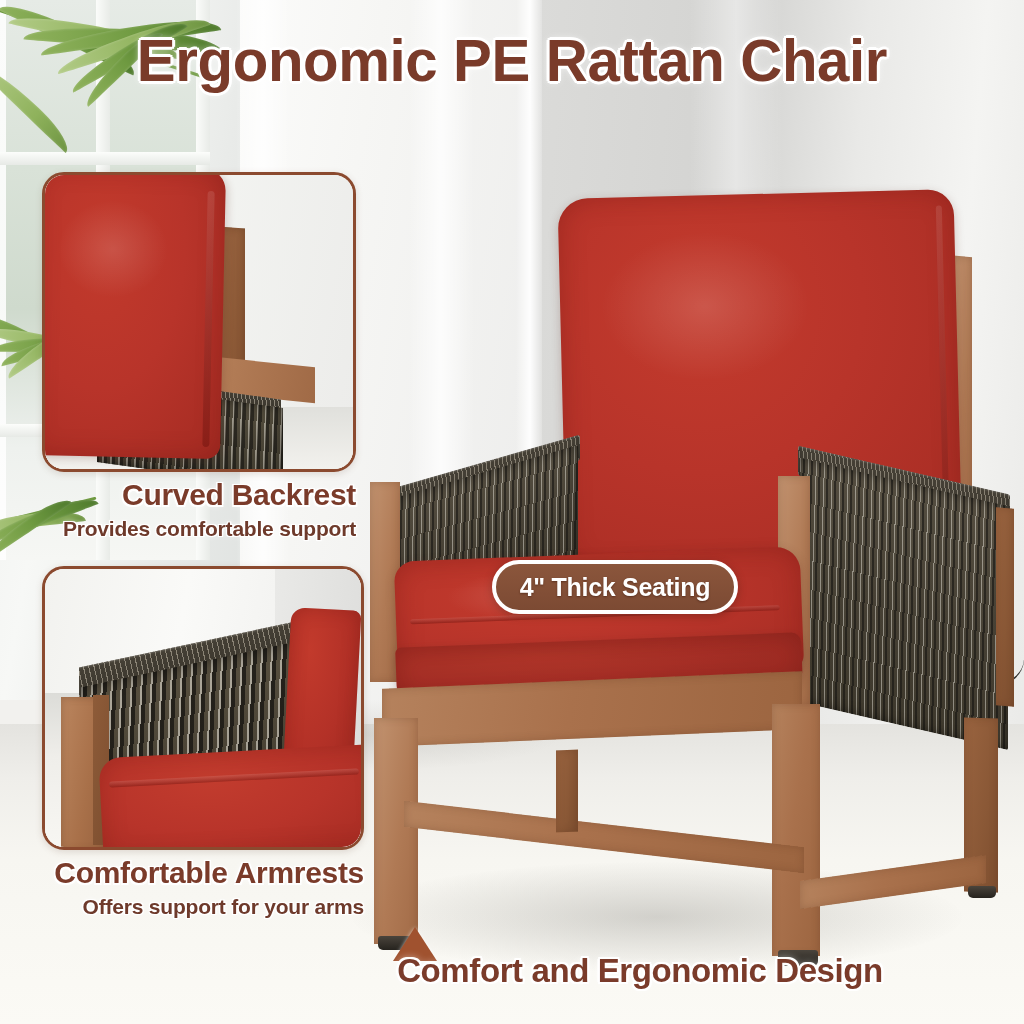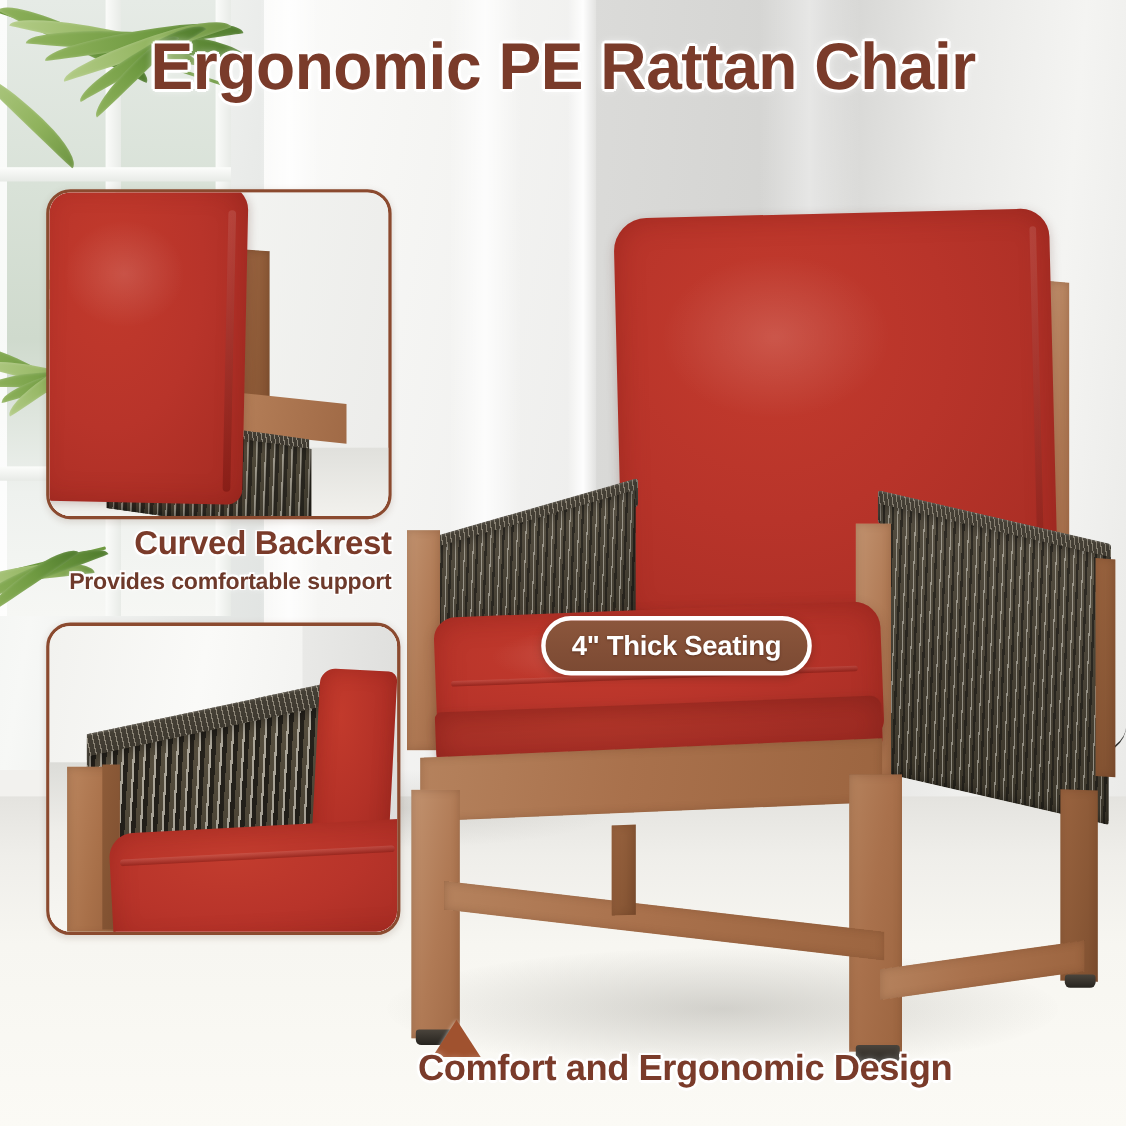--- a/index.html
+++ b/index.html
@@ -197,20 +197,21 @@
   #arrow-up {
     position: absolute; left: 393px; top: 927px;
     width: 0; height: 0;
     border-left: 22px solid transparent;
     border-right: 22px solid transparent;
     border-bottom: 34px solid #a0522f;
     filter: drop-shadow(0 1px 2px rgba(255,255,255,.8));
   }
   #bottom-caption {
     position: absolute; left: 380px; top: 952px; width: 520px;
+    text-align: center;
     font-size: 33px; font-weight: bold; color: #7a3b2a; letter-spacing: -.4px;
     text-shadow:
       -1.6px -1.6px 0 #fff, 1.6px -1.6px 0 #fff,
       -1.6px  1.6px 0 #fff, 1.6px  1.6px 0 #fff,
       -2.4px 0 0 #fff, 2.4px 0 0 #fff, 0 -2.4px 0 #fff, 0 2.4px 0 #fff,
       0 0 8px rgba(255,255,255,.95);
   }
 </style>
 </head>
 <body>
@@ -348,20 +349,24 @@
 
         <div style="position:absolute;left:16px;top:128px;width:44px;height:154px;background:linear-gradient(100deg,#bb865f,#a87049 60%,#99633f);box-shadow:inset 0 0 9px rgba(70,38,18,.3)"></div>
         <div style="position:absolute;left:48px;top:126px;width:16px;height:150px;background:linear-gradient(100deg,#8e5c39,#7d4e2f)"></div>
 
         <div style="position:absolute;right:4px;top:40px;width:70px;height:170px;border-radius:14px 8px 6px 16px;background:radial-gradient(ellipse at 30% 25%,#c23a2c,#b33127 55%,#a02a21);transform:rotate(3deg);box-shadow:inset 0 0 18px rgba(110,20,14,.3)"></div>
 
         <div style="position:absolute;left:56px;top:182px;width:280px;height:104px;border-radius:22px 14px 6px 6px;background:radial-gradient(ellipse at 40% 25%,#c23c2e,#b8342a 50%,#a42b22);transform:rotate(-3deg);box-shadow:inset 0 0 24px rgba(110,20,14,.3)"></div>
         <div style="position:absolute;left:64px;top:206px;width:250px;height:6px;background:linear-gradient(180deg,rgba(255,255,255,.12),rgba(120,22,16,.5));border-radius:4px;transform:rotate(-3deg)"></div>
       </div>
     </div>
+    <div class="callout-caption" style="top:290px">
+      <div class="cap-title">Comfortable Armrests</div>
+      <div class="cap-sub">Offers support for your arms</div>
+    </div>
   </div>
 
   <div id="badge">
     <span>4" Thick Seating</span>
   </div>
 
   <div id="arrow-up"></div>
   <div id="bottom-caption">Comfort and Ergonomic Design</div>
 
 </div>

